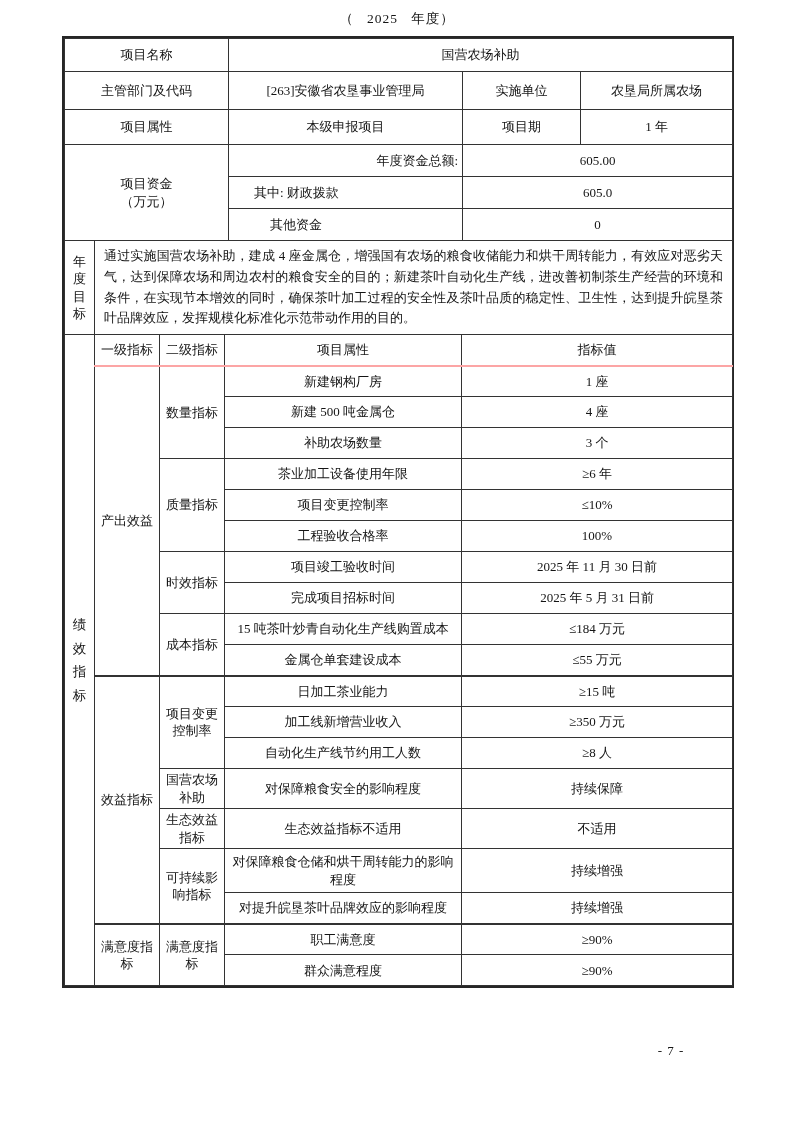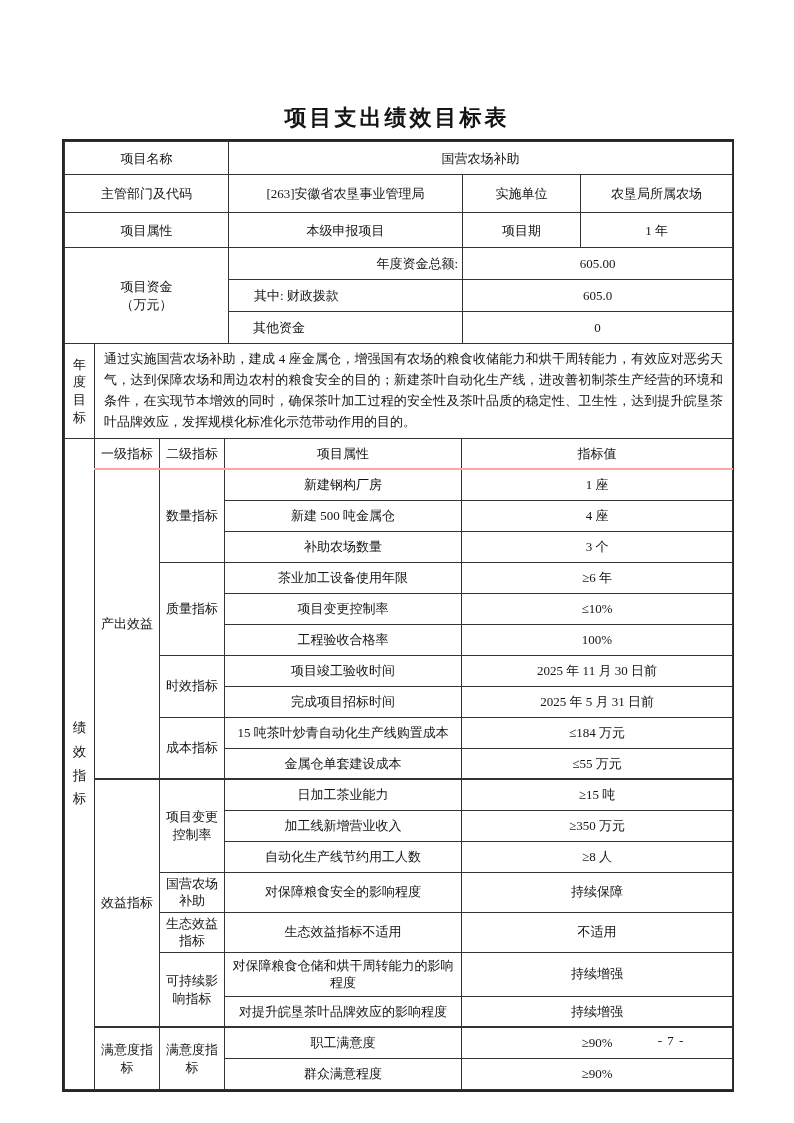--- a/index.html
+++ b/index.html
@@ -31,21 +31,21 @@
   }
 
   
   tr.r27 td{height:27px;} tr.r28 td{height:28px;} tr.r30 td{height:30px;}
   tr.r33 td{height:33px;} tr.r87 td{height:83px;} tr.r26 td{height:22px;}
   .t-ind tr{height:31px;} .t-ind tr.rtall{height:44px;}
 
   
   td.preline{white-space:pre-line;}
   td.fund-name{text-align:left;}
-  td.pad6{padding-left:7px;text-align:right;} td.pad22{padding-left:25px;} td.pad40{padding-left:24px;}
+  td.pad6{padding-left:7px;text-align:right;} td.pad22{padding-left:25px;} td.pad40{padding-left:41px;}
   td.goal-text{
     text-align:justify;text-justify:inter-ideograph;
     padding:5px 9px;font-size:13px;line-height:1.6;vertical-align:middle;
   }
   td.side{
     white-space:pre-line;line-height:1.75;font-size:13.5px;
     vertical-align:middle;padding:0;
   }
   .t-ind tr.hdr td.colhead{border-bottom:2px solid #fca5a5;}
   .t-ind tr.sect td{border-top:2px solid #333333;}
@@ -53,21 +53,21 @@
   .page-number{
     position:absolute;left:641px;top:1033px;width:60px;
     font-size:13px;text-align:center;letter-spacing:1px;
   }
 </style>
 </head>
 <body>
 
 <div class="page">
 
-  <h1 class="title">项目支出绩效目标表</h1>
+  <div class="subtitle">（   2025   年度）</div>
 
   <div class="tables">
 
     <table class="t-info">
       <colgroup>
           <col style="width:164px">
           <col style="width:234px">
           <col style="width:118px">
           <col style="width:152px">
         </colgroup>

